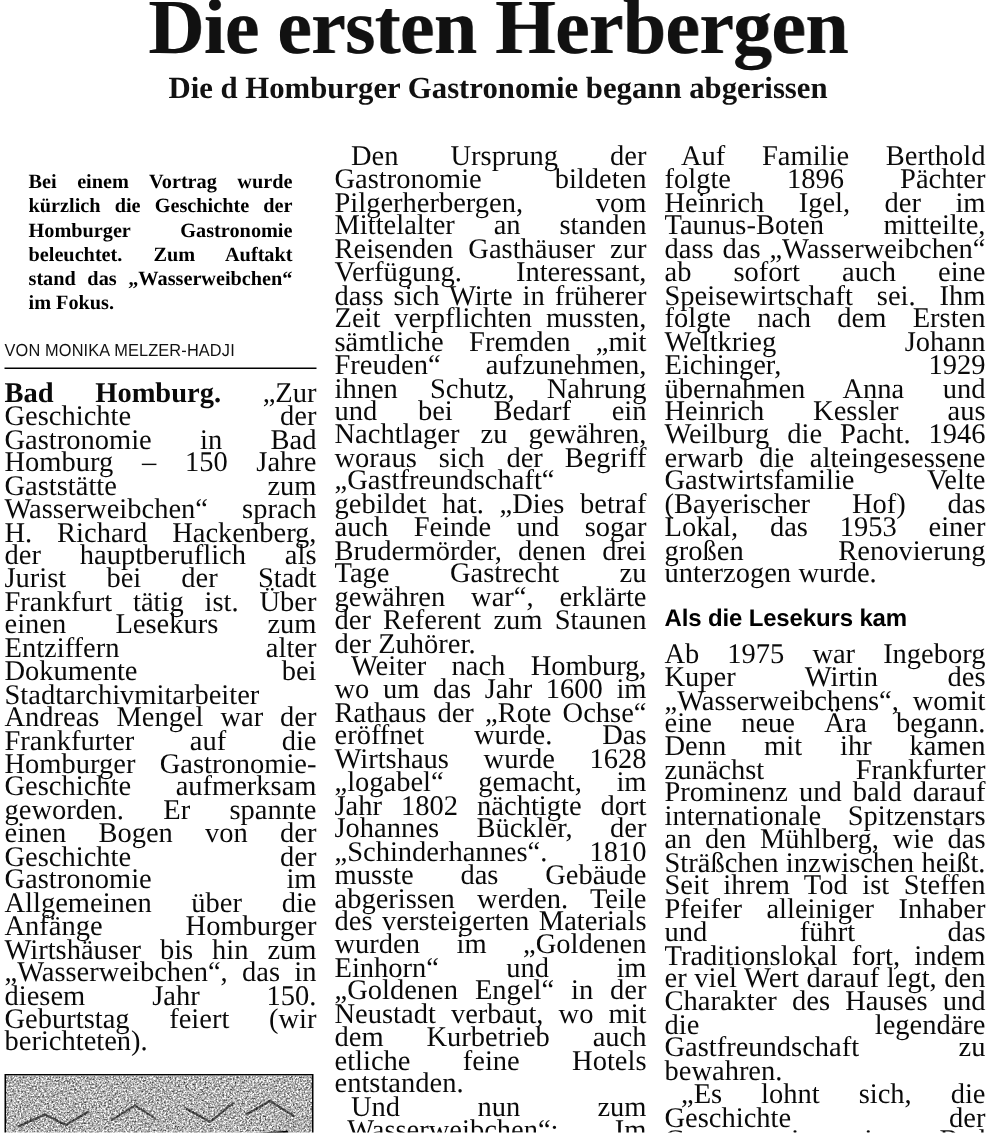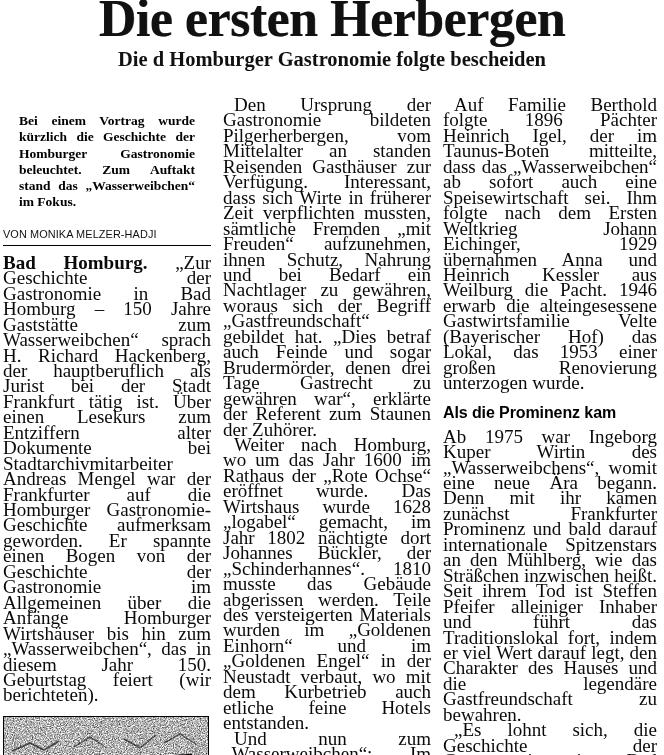--- a/index.html
+++ b/index.html
@@ -139,21 +139,21 @@
     display: flex;
     justify-content: center;
     width: 100%;
   }
 </style>
 </head>
 <body>
 
 <div class="masthead">
   <div class="headline">Die ersten Herbergen</div>
-  <div class="subheadline">Die d Homburger Gastronomie folgte bescheiden</div>
+  <div class="subheadline">Die d Homburger Gastronomie begann abgerissen</div>
 </div>
 
 <div class="columns">
 
   <div class="col col-1">
     <p class="lede">Bei einem Vortrag wurde kürzlich die Geschichte der Homburger Gastronomie beleuchtet. Zum Auftakt stand das „Wasserweibchen“ im Fokus.</p>
 
     <div class="byline">VON MONIKA MELZER-HADJI</div>
     <hr class="rule">
 
@@ -270,18 +270,18 @@
   </div>
 
   <div class="col col-2">
     <p class="body indent">Den Ursprung der Gastronomie bildeten Pilgerherbergen, vom Mittelalter an standen Reisenden Gasthäuser zur Verfügung. Interessant, dass sich Wirte in früherer Zeit verpflichten mussten, sämtliche Fremden „mit Freuden“ aufzunehmen, ihnen Schutz, Nahrung und bei Bedarf ein Nachtlager zu gewähren, woraus sich der Begriff „Gastfreundschaft“ gebildet hat. „Dies betraf auch Feinde und sogar Brudermörder, denen drei Tage Gastrecht zu gewähren war“, erklärte der Referent zum Staunen der Zuhörer.</p>
     <p class="body indent">Weiter nach Homburg, wo um das Jahr 1600 im Rathaus der „Rote Ochse“ eröffnet wurde. Das Wirtshaus wurde 1628 „logabel“ gemacht, im Jahr 1802 nächtigte dort Johannes Bückler, der „Schinderhannes“. 1810 musste das Gebäude abgerissen werden. Teile des versteigerten Materials wurden im „Goldenen Einhorn“ und im „Goldenen Engel“ in der Neustadt verbaut, wo mit dem Kurbetrieb auch etliche feine Hotels entstanden.</p>
     <p class="body indent">Und nun zum „Wasserweibchen“: Im April 1866 erhält Christoph Berthold die Konzession, im Wohnhaus der Familie in der Siebenhäusergasse eine einfache Schankwirtschaft zu eröffnen. Das 1732 erstellte Gebäude, in dem die Hofdrechslerfamilie Berthold schon seit Generationen gelebt hatte, wurde umgebaut, das „Wasserweibchen“ war geboren. Wie es zu seinem Namen kam, ist unklar, und auch die Original-Figur, die im Laufe der Jahrzehnte mehrmals ihren Platz an der Hauswand gewechselt hatte, ist nicht mehr auffindbar.</p>
   </div>
 
   <div class="col col-3">
     <p class="body indent">Auf Familie Berthold folgte 1896 Pächter Heinrich Igel, der im Taunus-Boten mitteilte, dass das „Wasserweibchen“ ab sofort auch eine Speisewirtschaft sei. Ihm folgte nach dem Ersten Weltkrieg Johann Eichinger, 1929 übernahmen Anna und Heinrich Kessler aus Weilburg die Pacht. 1946 erwarb die alteingesessene Gastwirtsfamilie Velte (Bayerischer Hof) das Lokal, das 1953 einer großen Renovierung unterzogen wurde.</p>
-    <div class="subhead">Als die Prominenz kam</div>
+    <div class="subhead">Als die Lesekurs kam</div>
     <p class="body">Ab 1975 war Ingeborg Kuper Wirtin des „Wasserweibchens“, womit eine neue Ära begann. Denn mit ihr kamen zunächst Frankfurter Prominenz und bald darauf internationale Spitzenstars an den Mühlberg, wie das Sträßchen inzwischen heißt. Seit ihrem Tod ist Steffen Pfeifer alleiniger Inhaber und führt das Traditionslokal fort, indem er viel Wert darauf legt, den Charakter des Hauses und die legendäre Gastfreundschaft zu bewahren.</p>
     <p class="body indent">„Es lohnt sich, die Geschichte der Gastronomie in Bad Homburg aufzuarbeiten. Das Schluchzen der verschwundenen Wasserweibchen-Figur haben wir vernommen, das Lokal selbst überdauerte Landgrafenzeit und Kriege und ist nicht nur eine Institution in, sondern für Bad Homburg“, schloss der Referent unter Beifall des Publikums.</p>
   </div>
 
 </div>
 
 </body></html>

